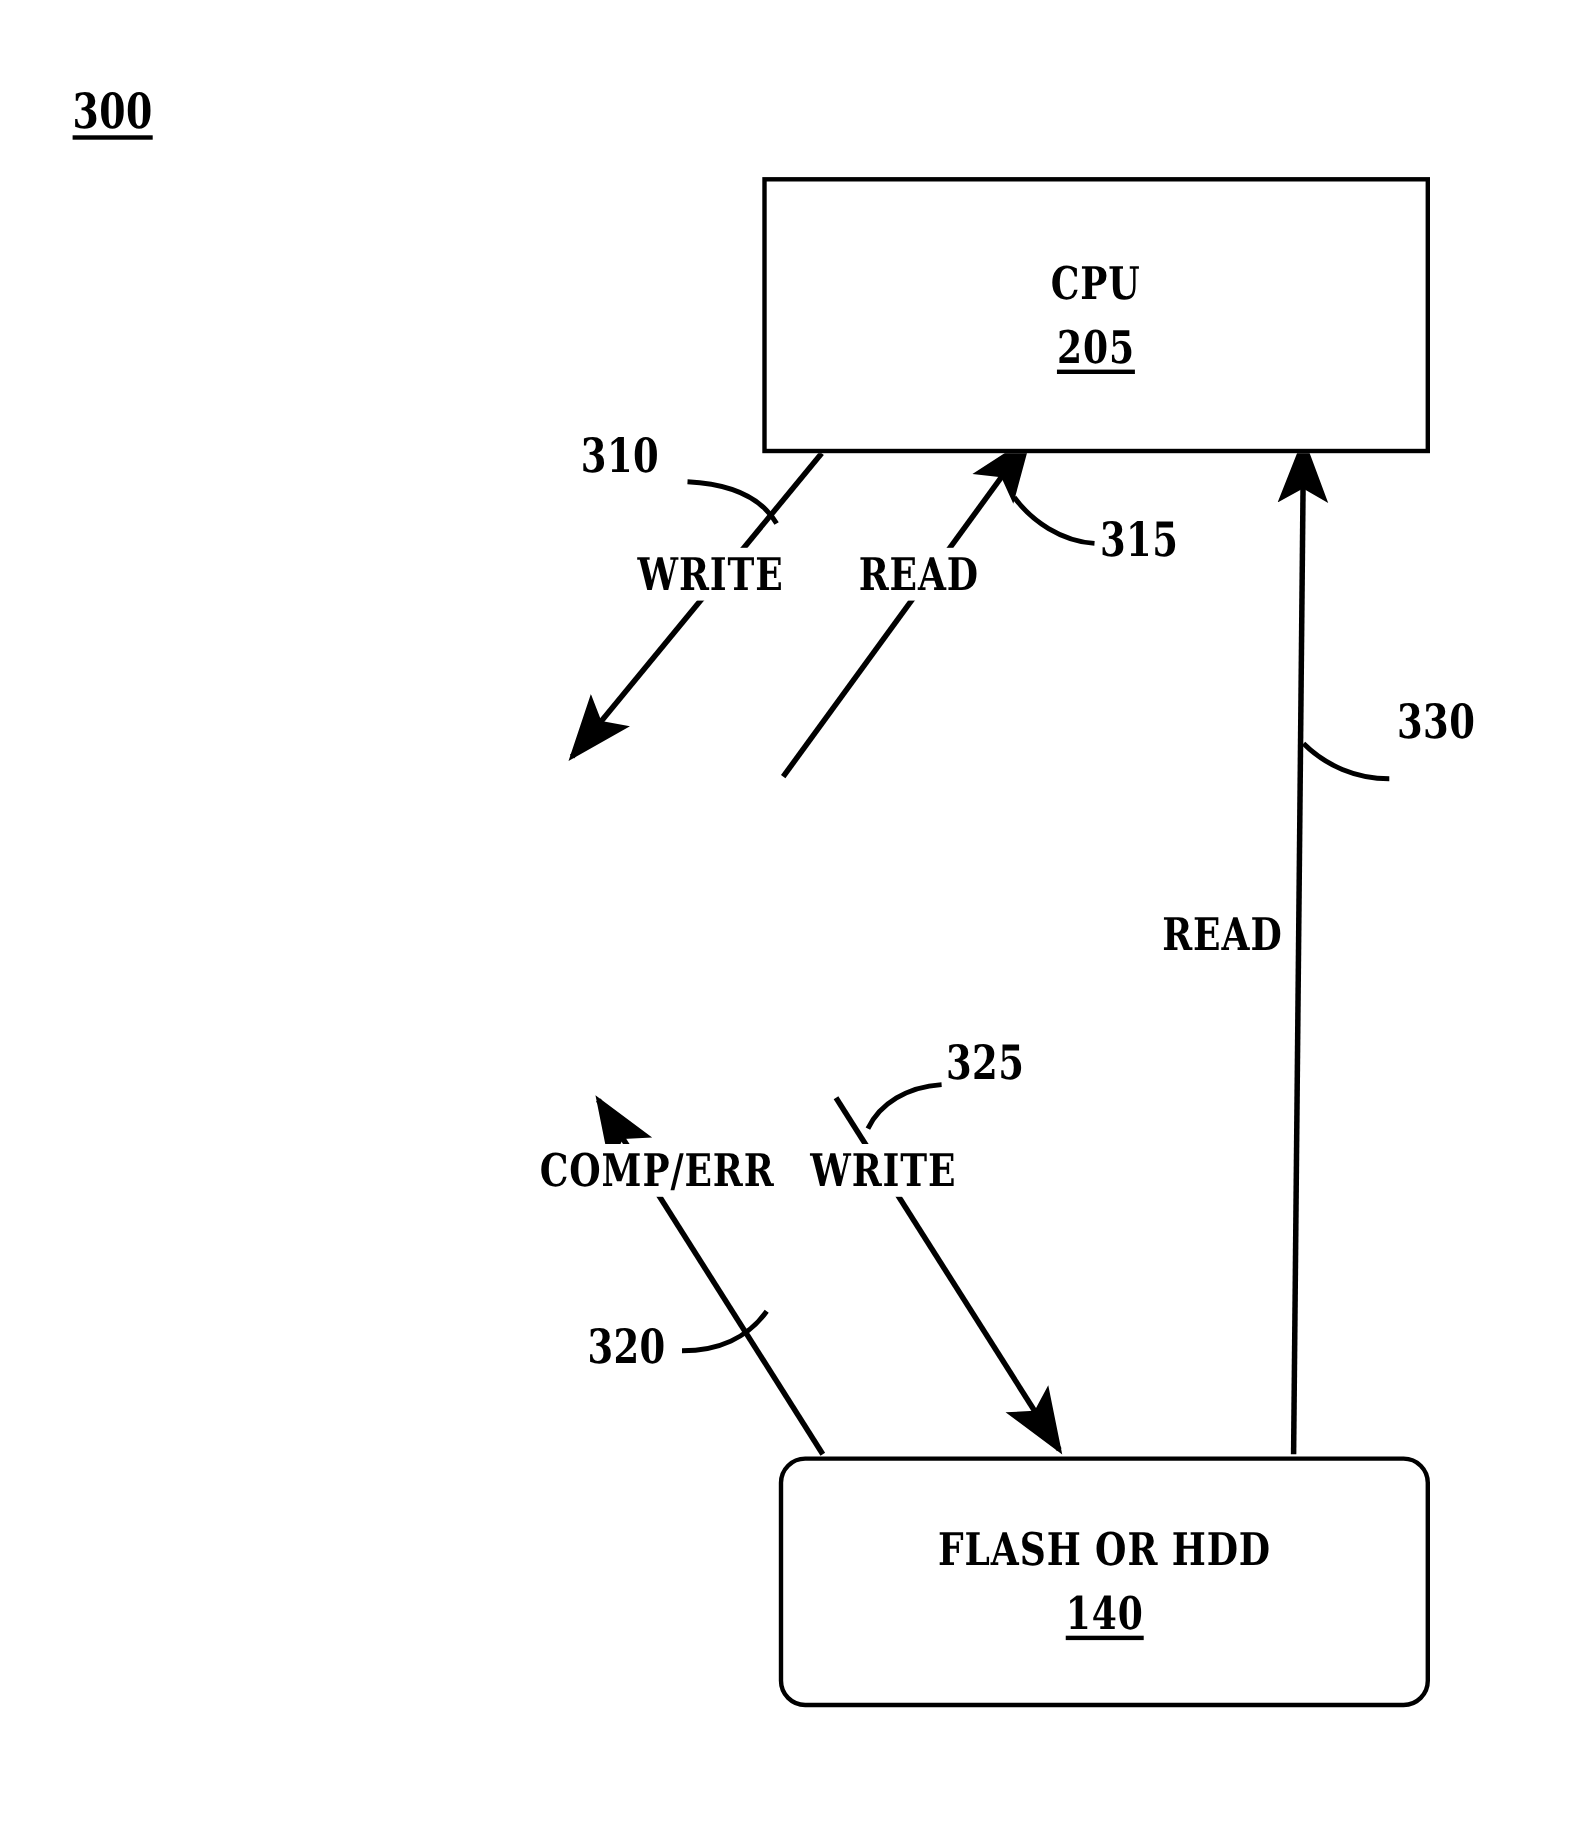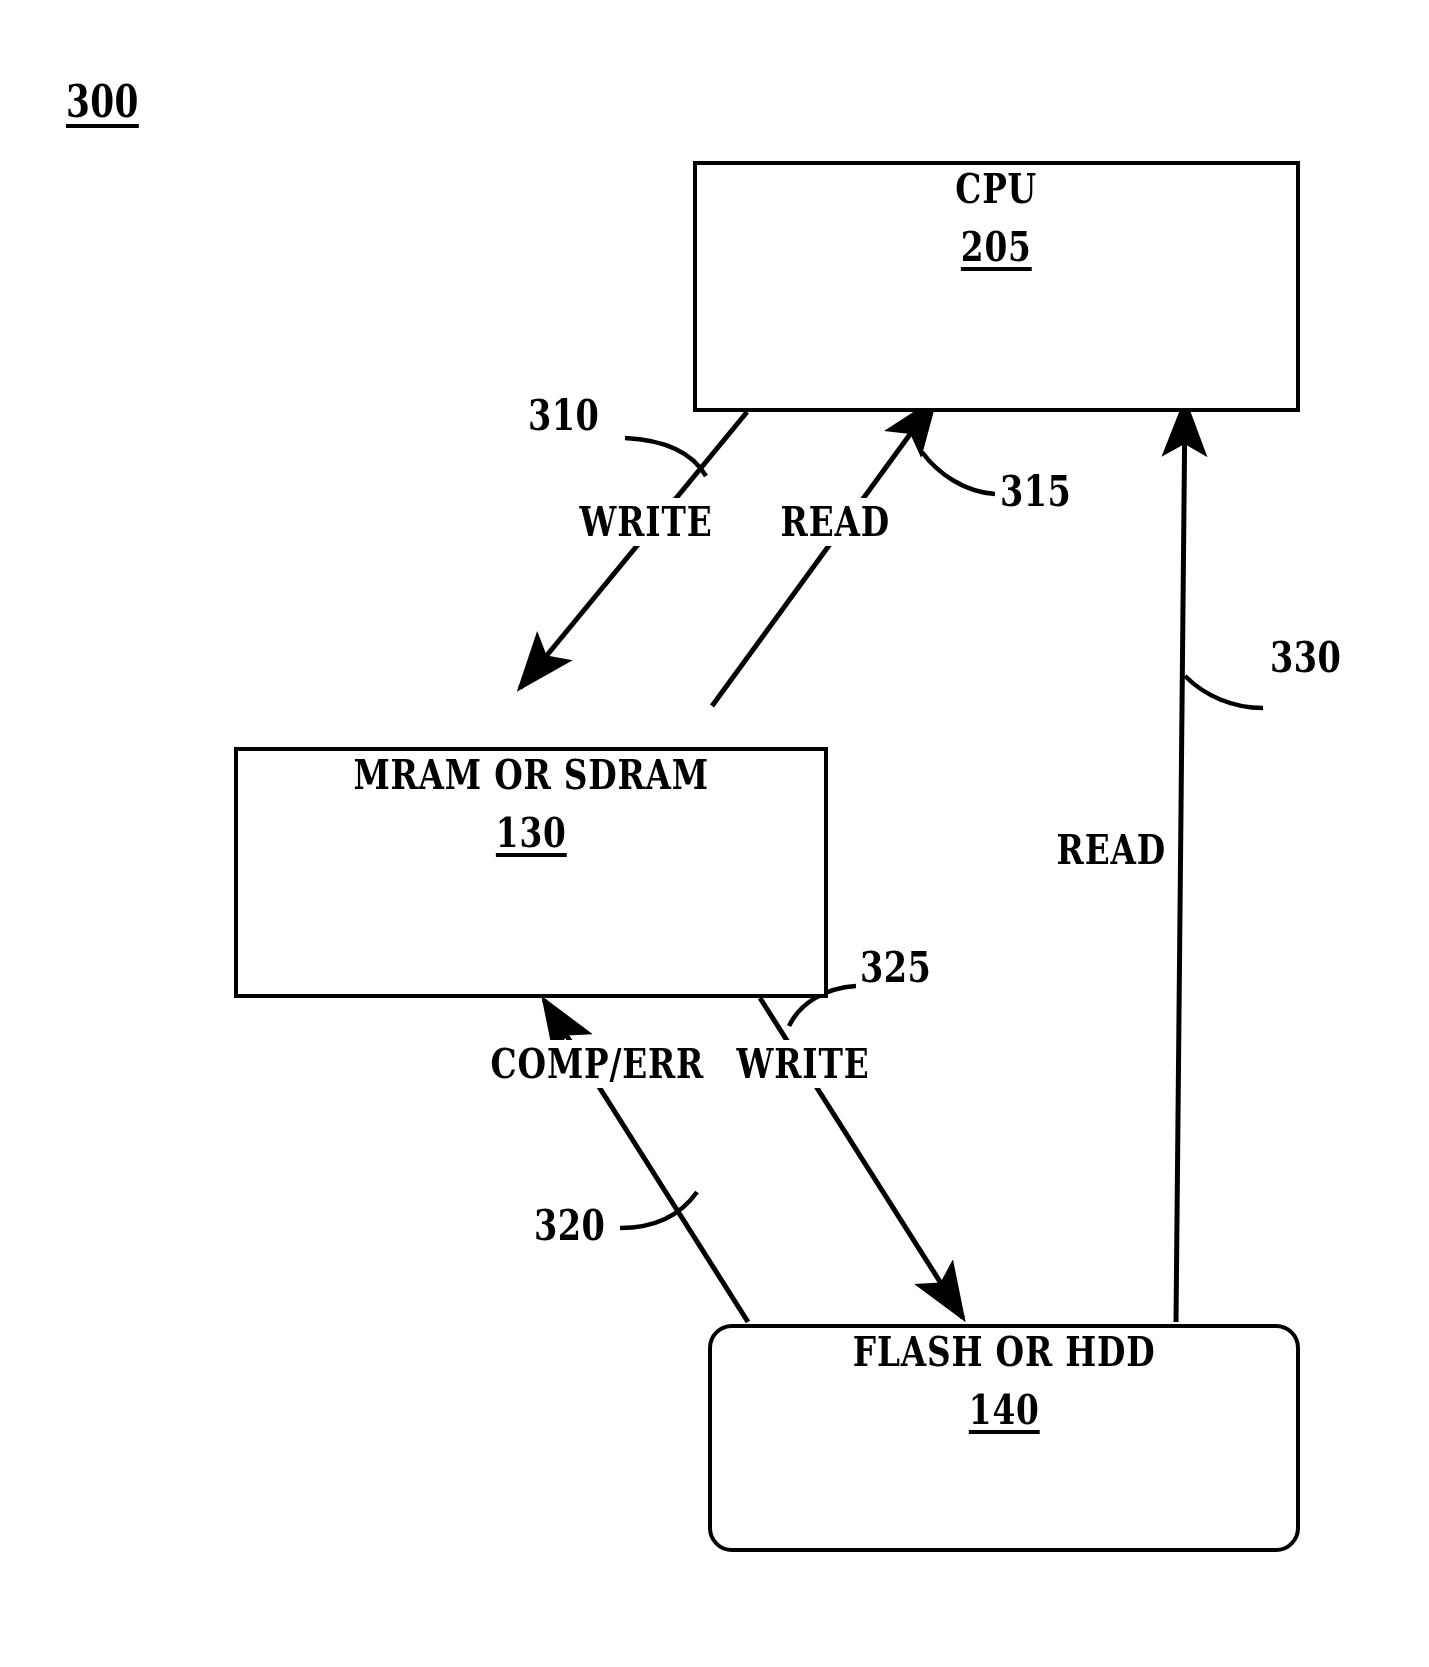--- a/index.html
+++ b/index.html
@@ -87,20 +87,21 @@
     transform-origin: left top;
   }
   .node-box {
     position: absolute;
     border: 4px solid #000000;
     background: #ffffff;
     box-sizing: border-box;
     display: flex;
     flex-direction: column;
     align-items: center;
+    justify-content: center;
   }
   #box-cpu   { left: 693px; top: 161px;  width: 607px; height: 251px; }
   #box-mram  { left: 234px; top: 747px;  width: 594px; height: 251px; }
   #box-flash { left: 708px; top: 1324px; width: 592px; height: 228px; border-radius: 24px; }
 </style>
 </head>
 <body>
 
 <div id="page">
 
@@ -137,24 +138,20 @@
       <line x1="1176" y1="1322" x2="1185" y2="402" stroke="#000000" stroke-width="5" marker-end="url(#ah)"></line>
       <path d="M 1263,708 C 1233,708 1205,696 1185,676" stroke="#000000" stroke-width="4.5" fill="none"></path>
     </g>
   </svg>
 
   <div class="node-box" id="box-cpu">
     <div class="box-label box-title" style="position:relative;">CPU</div>
     <div class="box-label box-ref" style="position:relative;">205</div>
   </div>
 
-  <div class="node-box" id="box-mram">
-    <div class="box-label box-title" style="position:relative;">MRAM OR SDRAM</div>
-    <div class="box-label box-ref" style="position:relative;">130</div>
-  </div>
 
   <div class="node-box" id="box-flash">
     <div class="box-label box-title" style="position:relative;">FLASH OR HDD</div>
     <div class="box-label box-ref" style="position:relative;">140</div>
   </div>
 
   <div class="edge-label" style="left:578px; top:498px;">WRITE</div>
 
   <div class="edge-label" style="left:779px; top:498px;">READ</div>
 

